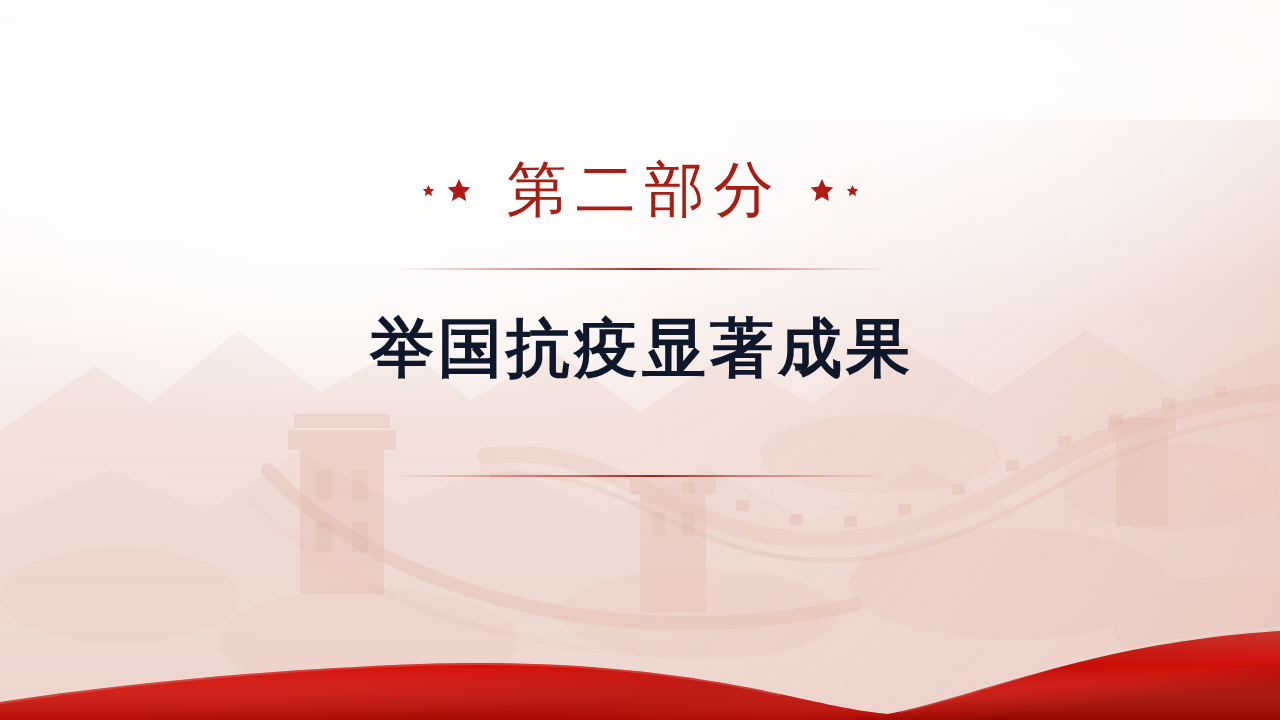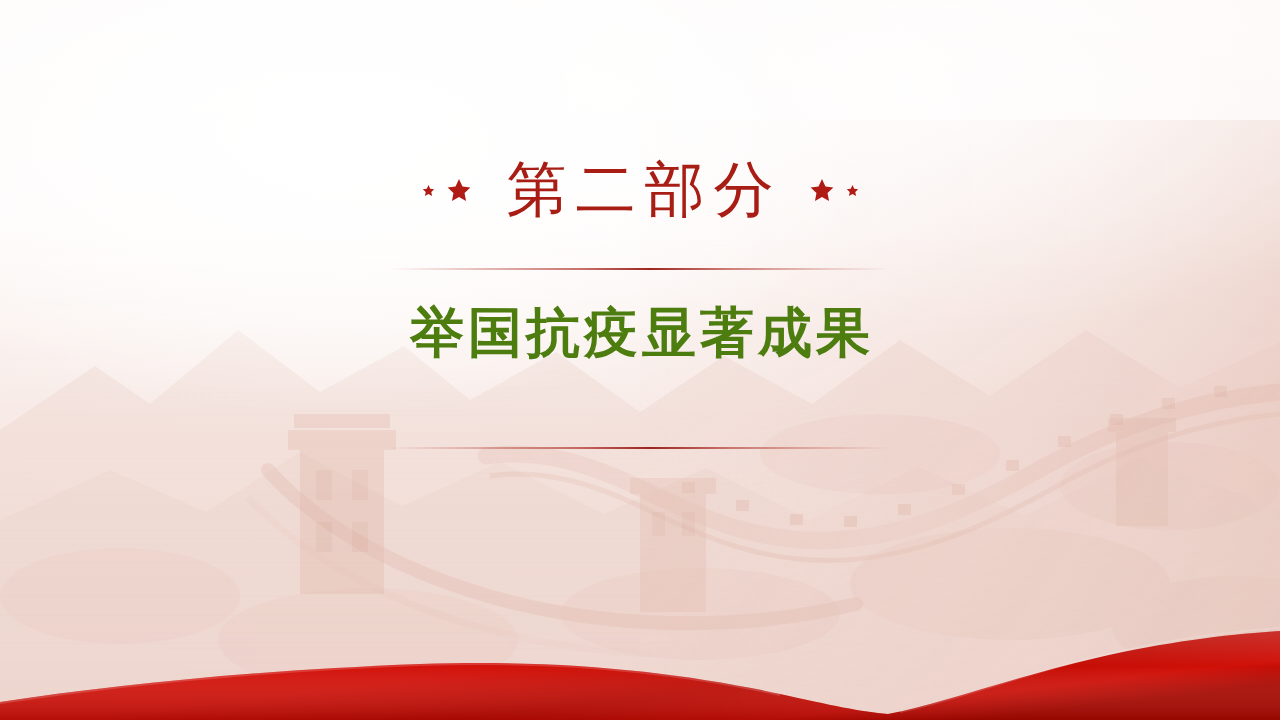--- a/index.html
+++ b/index.html
@@ -109,28 +109,28 @@
                 rgba(150,20,14,0.92) 52%,
                 rgba(168,29,20,0.55) 68%,
                 rgba(168,29,20,0.18) 88%,
                 rgba(168,29,20,0) 100%);
   }
   .rule-top    { margin-top: 36px; }
   .rule-bottom { margin-top: 52px; }
 
   .headline {
     font-family: "Liberation Sans", "DejaVu Sans", sans-serif;
-    font-size: 54px;
+    font-size: 64px;
     line-height: 1;
     font-weight: 700;
-    color: #4d7c0f;
+    color: #0f172a;
     letter-spacing: 4px;
     text-indent: 4px;
     white-space: nowrap;
-    margin-top: 35px;
+    margin-top: 46px;
   }
 
   
   .wave {
     position: absolute;
     left: 0;
     right: 0;
     bottom: 0;
     height: 120px;
   }

